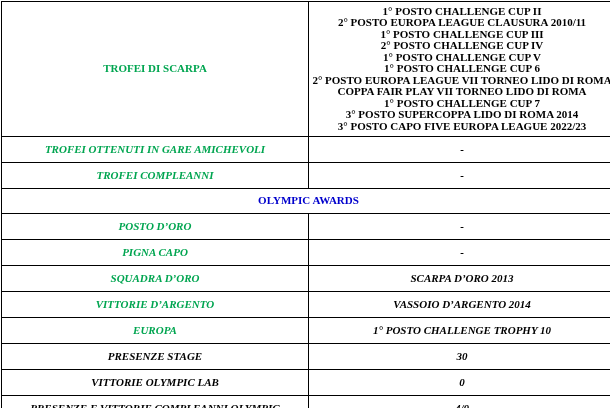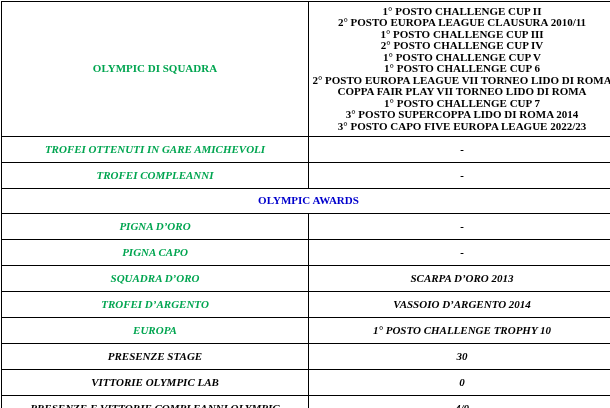--- a/index.html
+++ b/index.html
@@ -63,21 +63,21 @@
     font-size: 12px;
   }
 </style>
 </head>
 <body>
 
 <table class="awards">
   <tbody>
 
     <tr>
-      <td class="label green tall">OLYMPIC DI SQUADRA</td>
+      <td class="label green tall">TROFEI DI SCARPA</td>
       <td class="value black multi tall">
         <div>1° POSTO CHALLENGE CUP II</div>
         <div>2° POSTO EUROPA LEAGUE CLAUSURA 2010/11</div>
         <div>1° POSTO CHALLENGE CUP III</div>
         <div>2° POSTO CHALLENGE CUP IV</div>
         <div>1° POSTO CHALLENGE CUP V</div>
         <div>1° POSTO CHALLENGE CUP 6</div>
         <div>2° POSTO EUROPA LEAGUE VII TORNEO LIDO DI ROMA</div>
         <div>COPPA FAIR PLAY VII TORNEO LIDO DI ROMA</div>
         <div>1° POSTO CHALLENGE CUP 7</div>
@@ -94,36 +94,36 @@
     <tr>
       <td class="label green row-h">TROFEI COMPLEANNI</td>
       <td class="value black row-h">-</td>
     </tr>
 
     <tr>
       <td class="blue section" colspan="2">OLYMPIC AWARDS</td>
     </tr>
 
     <tr>
-      <td class="label green row-h">PIGNA D’ORO</td>
+      <td class="label green row-h">POSTO D’ORO</td>
       <td class="value black row-h">-</td>
     </tr>
 
     <tr>
       <td class="label green row-h">PIGNA CAPO</td>
       <td class="value black row-h">-</td>
     </tr>
 
     <tr>
       <td class="label green row-h">SQUADRA D’ORO</td>
       <td class="value black row-h">SCARPA D’ORO 2013</td>
     </tr>
 
     <tr>
-      <td class="label green row-h">TROFEI D’ARGENTO</td>
+      <td class="label green row-h">VITTORIE D’ARGENTO</td>
       <td class="value black row-h">VASSOIO D’ARGENTO 2014</td>
     </tr>
 
     <tr>
       <td class="label green row-h">EUROPA</td>
       <td class="value black row-h">1° POSTO CHALLENGE TROPHY 10</td>
     </tr>
 
     <tr>
       <td class="label black row-h">PRESENZE STAGE</td>

